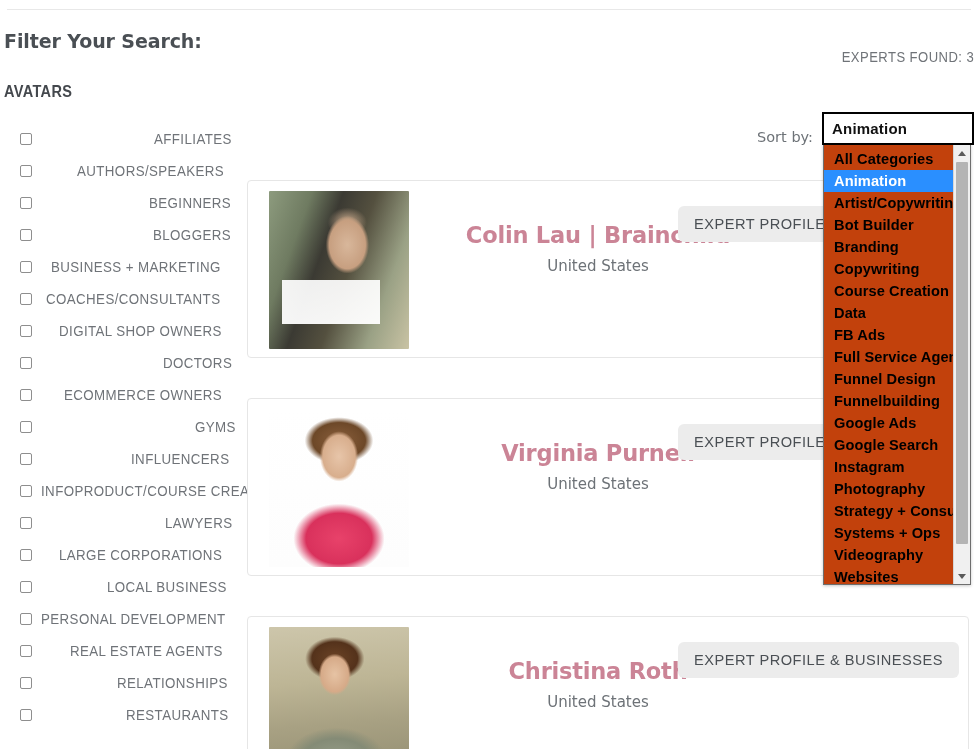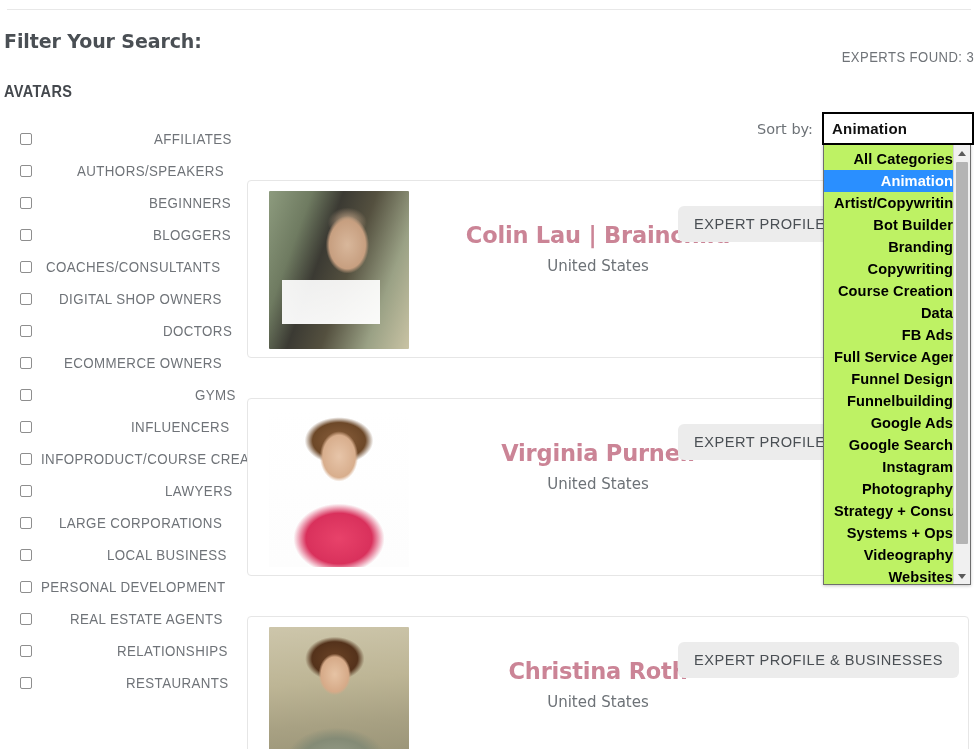--- a/index.html
+++ b/index.html
@@ -109,21 +109,21 @@
     white-space: nowrap;
     transform: scaleX(0.9);
     transform-origin: right center;
   }
 
   .sortbar {
     position: absolute;
     right: 4px;
     top: 112px;
     display: flex;
-    align-items: center;
+    align-items: flex-end;
   }
   .sortbar .sort-label {
     font-family: "DejaVu Sans", sans-serif;
     font-size: 14.5px;
     color: #6d7277;
     margin-right: 9px;
     white-space: nowrap;
   }
 
   
@@ -145,28 +145,27 @@
     z-index: 40;
   }
 
   
   .dropdown {
     position: absolute;
     left: 823px;
     top: 144px;
     width: 148px;
     height: 441px;
-    background: #bef264;
+    background: #c2410c;
     border: 1px solid #6e6e6e;
     box-sizing: border-box;
     z-index: 35;
     display: flex;
     overflow: hidden;
     box-shadow: 0 1px 3px rgba(0,0,0,0.22);
-    text-align: right;
   }
   .dropdown-options {
     flex: 1;
     padding: 3px 0 0 0;
     overflow: hidden;
   }
   .dd-item {
     height: 22px;
     line-height: 22px;
     padding-left: 10px;
@@ -342,20 +341,24 @@
           <span class="cbox"></span>
           <span class="lbl">AUTHORS/SPEAKERS</span>
         </li>
         <li class="filter-item">
           <span class="cbox"></span>
           <span class="lbl">BEGINNERS</span>
         </li>
         <li class="filter-item">
           <span class="cbox"></span>
           <span class="lbl">BLOGGERS</span>
+        </li>
+        <li class="filter-item">
+          <span class="cbox"></span>
+          <span class="lbl">BUSINESS + MARKETING</span>
         </li>
         <li class="filter-item">
           <span class="cbox"></span>
           <span class="lbl">COACHES/CONSULTANTS</span>
         </li>
         <li class="filter-item">
           <span class="cbox"></span>
           <span class="lbl">DIGITAL SHOP OWNERS</span>
         </li>
         <li class="filter-item">

